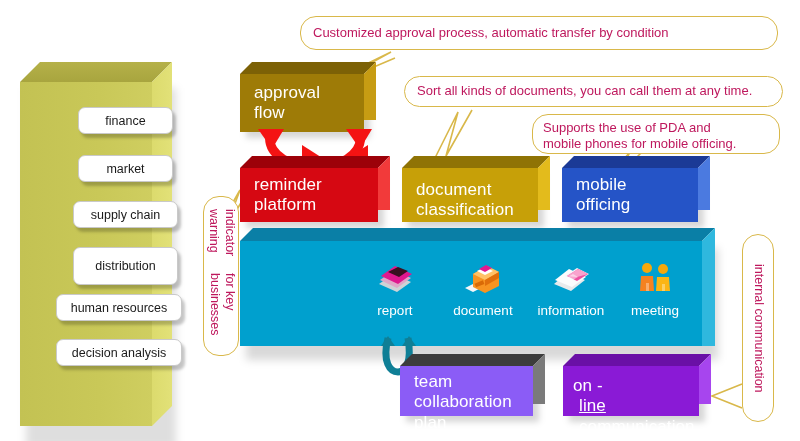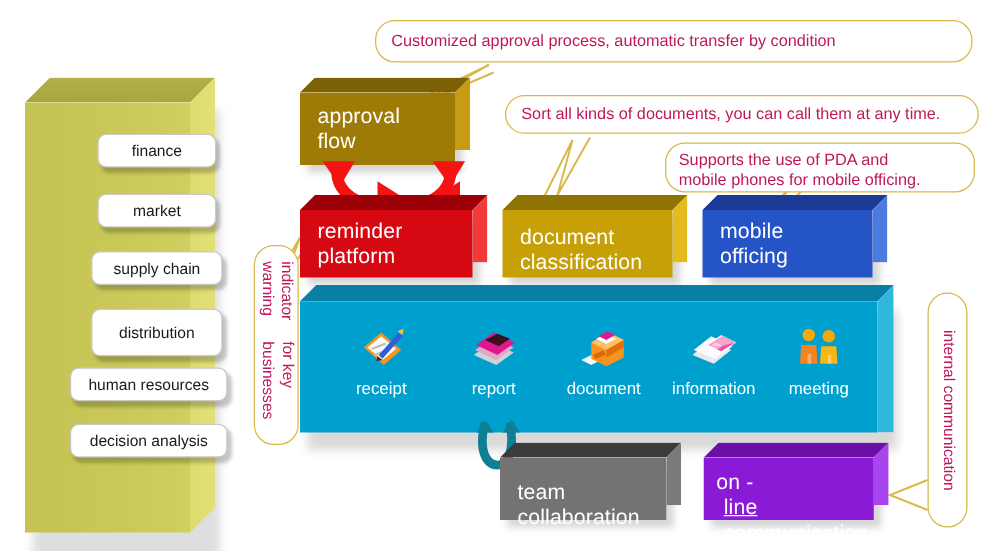--- a/index.html
+++ b/index.html
@@ -238,34 +238,20 @@
       <span>mobile officing</span>
     </div>
   </div>
 
   <div id="cyan">
     <div class="c-shadow"></div>
     <div class="c-top"></div>
     <div class="c-front"></div>
     <div class="c-side"></div>
 
-    <div class="cell" style="left:22px;top:28px;">
-      <div class="ic">
-        <svg width="40" height="40" viewBox="0 0 40 40">
-          <polygon points="6,20 20,8 36,22 22,34" fill="#f79421"></polygon>
-          <polygon points="9,20 20,11 32,21 21,30" fill="#fdfdfd"></polygon>
-          <rect x="12" y="18" width="12" height="2" fill="#b9c3cc" transform="rotate(-20 18 19)"></rect>
-          <rect x="14" y="23" width="12" height="2" fill="#b9c3cc" transform="rotate(-20 20 24)"></rect>
-          <polygon points="18,26 34,8 37,11 21,29" fill="#2e5fd4"></polygon>
-          <polygon points="33,7 38,5 37,10" fill="#f5c542"></polygon>
-          <polygon points="17,27 21,30 16,31" fill="#333"></polygon>
-        </svg>
-      </div>
-      <div class="lb">receipt</div>
-    </div>
 
     <div class="cell" style="left:112px;top:28px;">
       <div class="ic">
         <svg width="40" height="40" viewBox="0 0 40 40">
           <polygon points="4,26 18,16 36,24 22,34" fill="#cfd3d6"></polygon>
           <polygon points="5,22 19,12 36,20 22,30" fill="#e0a7c8"></polygon>
           <polygon points="6,18 20,8 37,16 23,26" fill="#e0188f"></polygon>
           <polygon points="13,14 23,9 33,13 24,19" fill="#3a1020"></polygon>
         </svg>
       </div>
@@ -320,21 +306,21 @@
     <path d="M16 2 C10 26, 18 36, 26 36 C34 36, 40 26, 36 2" stroke="#0f7f96" stroke-width="7" fill="none"></path>
     <polygon points="9,10 23,10 16,0" fill="#0f7f96"></polygon>
     <polygon points="30,10 44,10 37,0" fill="#0f7f96"></polygon>
   </svg>
 
 
   <div class="box3d" style="left:400px;top:354px;width:145px;height:62px;">
     <div class="shadow"></div>
     <div class="top" style="background:#3c3c3c;"></div>
     <div class="side" style="background:#7a7a7a;"></div>
-    <div class="face" style="background:#737373;display:block;padding-top:18px;">
+    <div class="face" style="background:#8b5cf6;display:block;padding-top:6px;">
       <div>team collaboration</div>
       <div>plan</div>
     </div>
   </div>
 
   <div class="box3d" style="left:563px;top:354px;width:148px;height:62px;">
     <div class="shadow"></div>
     <div class="top" style="background:#6a10a6;"></div>
     <div class="side" style="background:#a745ee;"></div>
     <div class="face" style="background:#8a1ad6;display:block;padding-top:10px;padding-left:10px;">

